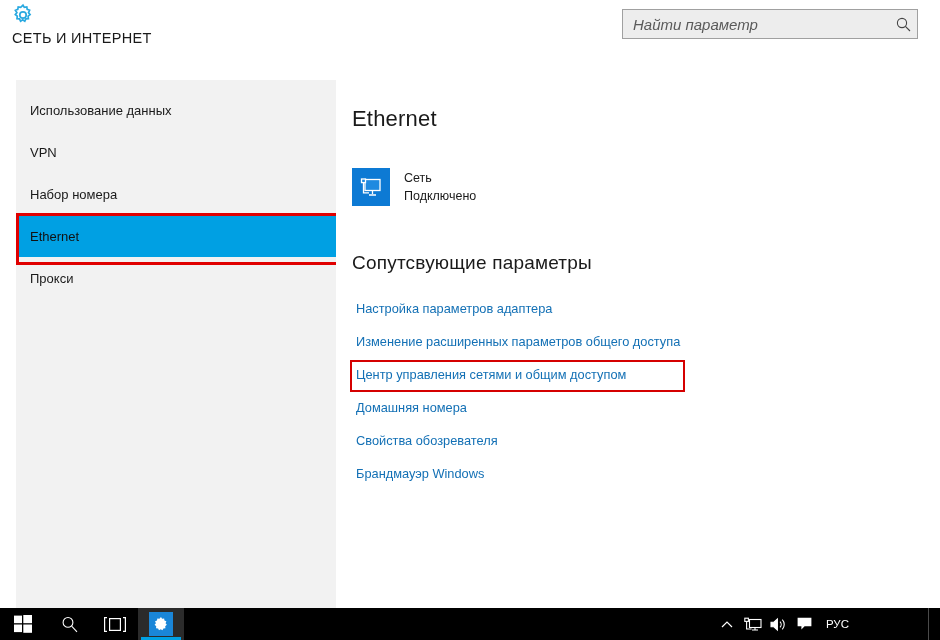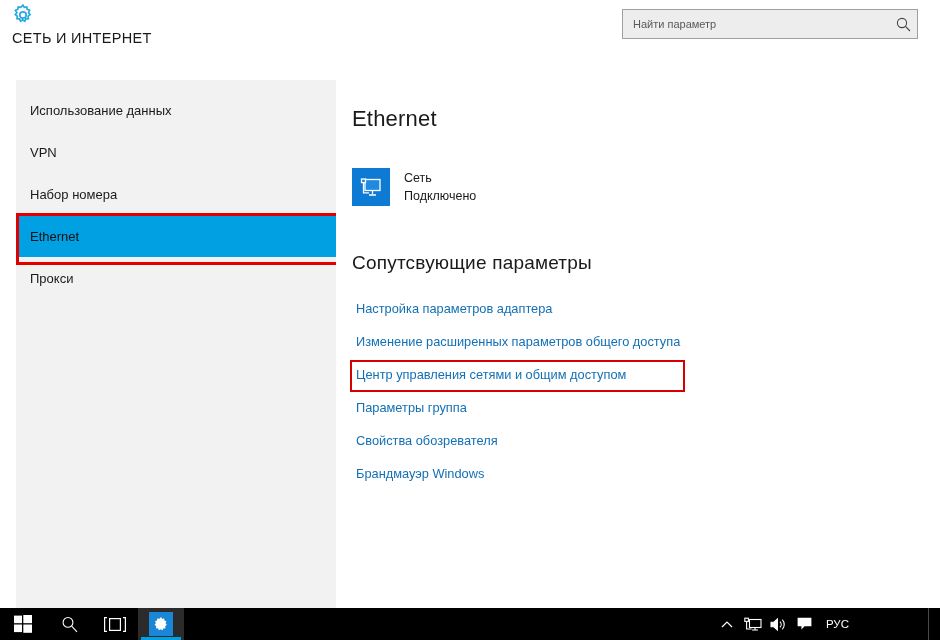--- a/index.html
+++ b/index.html
@@ -68,23 +68,24 @@
     width:296px; height:30px;
     border:1px solid #a0a0a0;
     background:#ededed;
     display:flex; align-items:center;
   }
   .searchbox input {
     flex:1;
     border:none; outline:none;
     background:transparent;
     font-family:"Liberation Sans", sans-serif;
-    font-size:11px;
+    font-size:15px;
     color:#a21caf;
     padding:0 8px 0 10px;
+    font-style:italic;
   }
   .searchbox input::placeholder { color:#5a5a5a; }
   .search-icon {
     width:28px; height:28px;
     display:flex; align-items:center; justify-content:center;
     color:#444;
   }
 
   
   .body {
@@ -307,21 +308,21 @@
         <div class="link-row">
           <a class="link" href="#">Настройка параметров адаптера</a>
         </div>
         <div class="link-row">
           <a class="link" href="#">Изменение расширенных параметров общего доступа</a>
         </div>
         <div class="link-row annotated">
           <a class="link" href="#">Центр управления сетями и общим доступом</a>
         </div>
         <div class="link-row">
-          <a class="link" href="#">Параметры группа</a>
+          <a class="link" href="#">Домашняя номера</a>
         </div>
         <div class="link-row">
           <a class="link" href="#">Свойства обозревателя</a>
         </div>
         <div class="link-row">
           <a class="link" href="#">Брандмауэр Windows</a>
         </div>
       </div>
     </div>
   </div>

